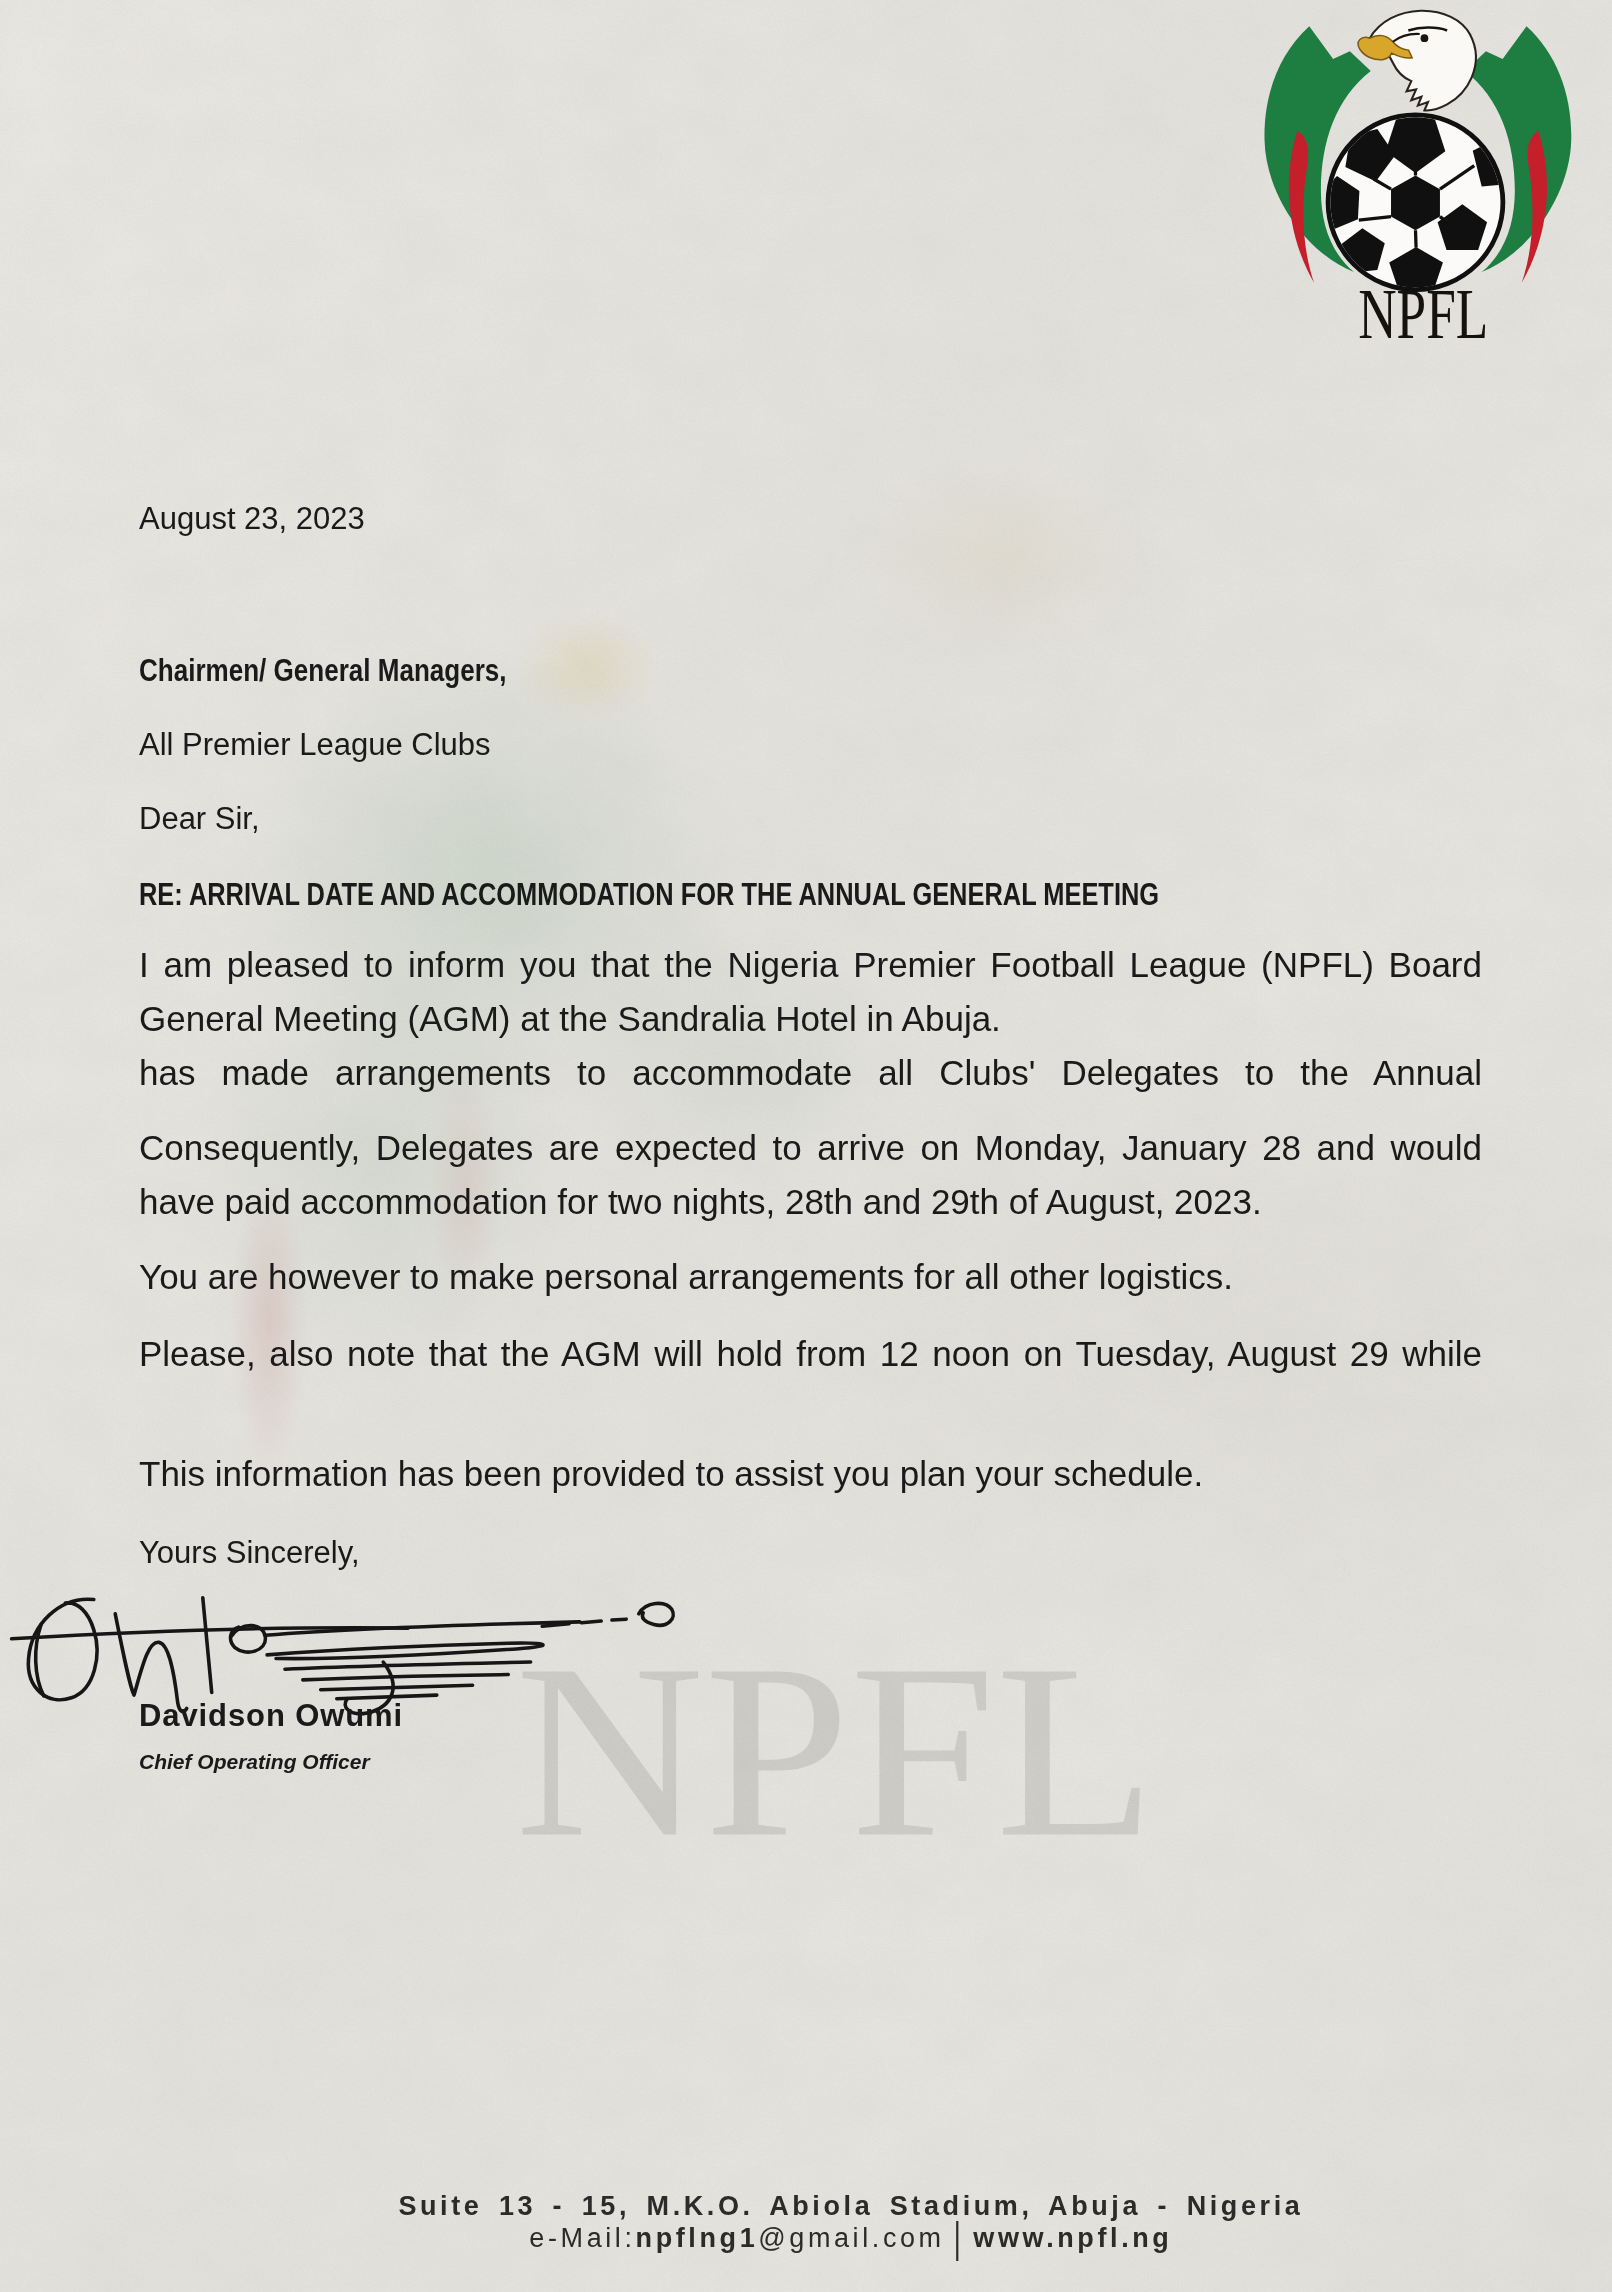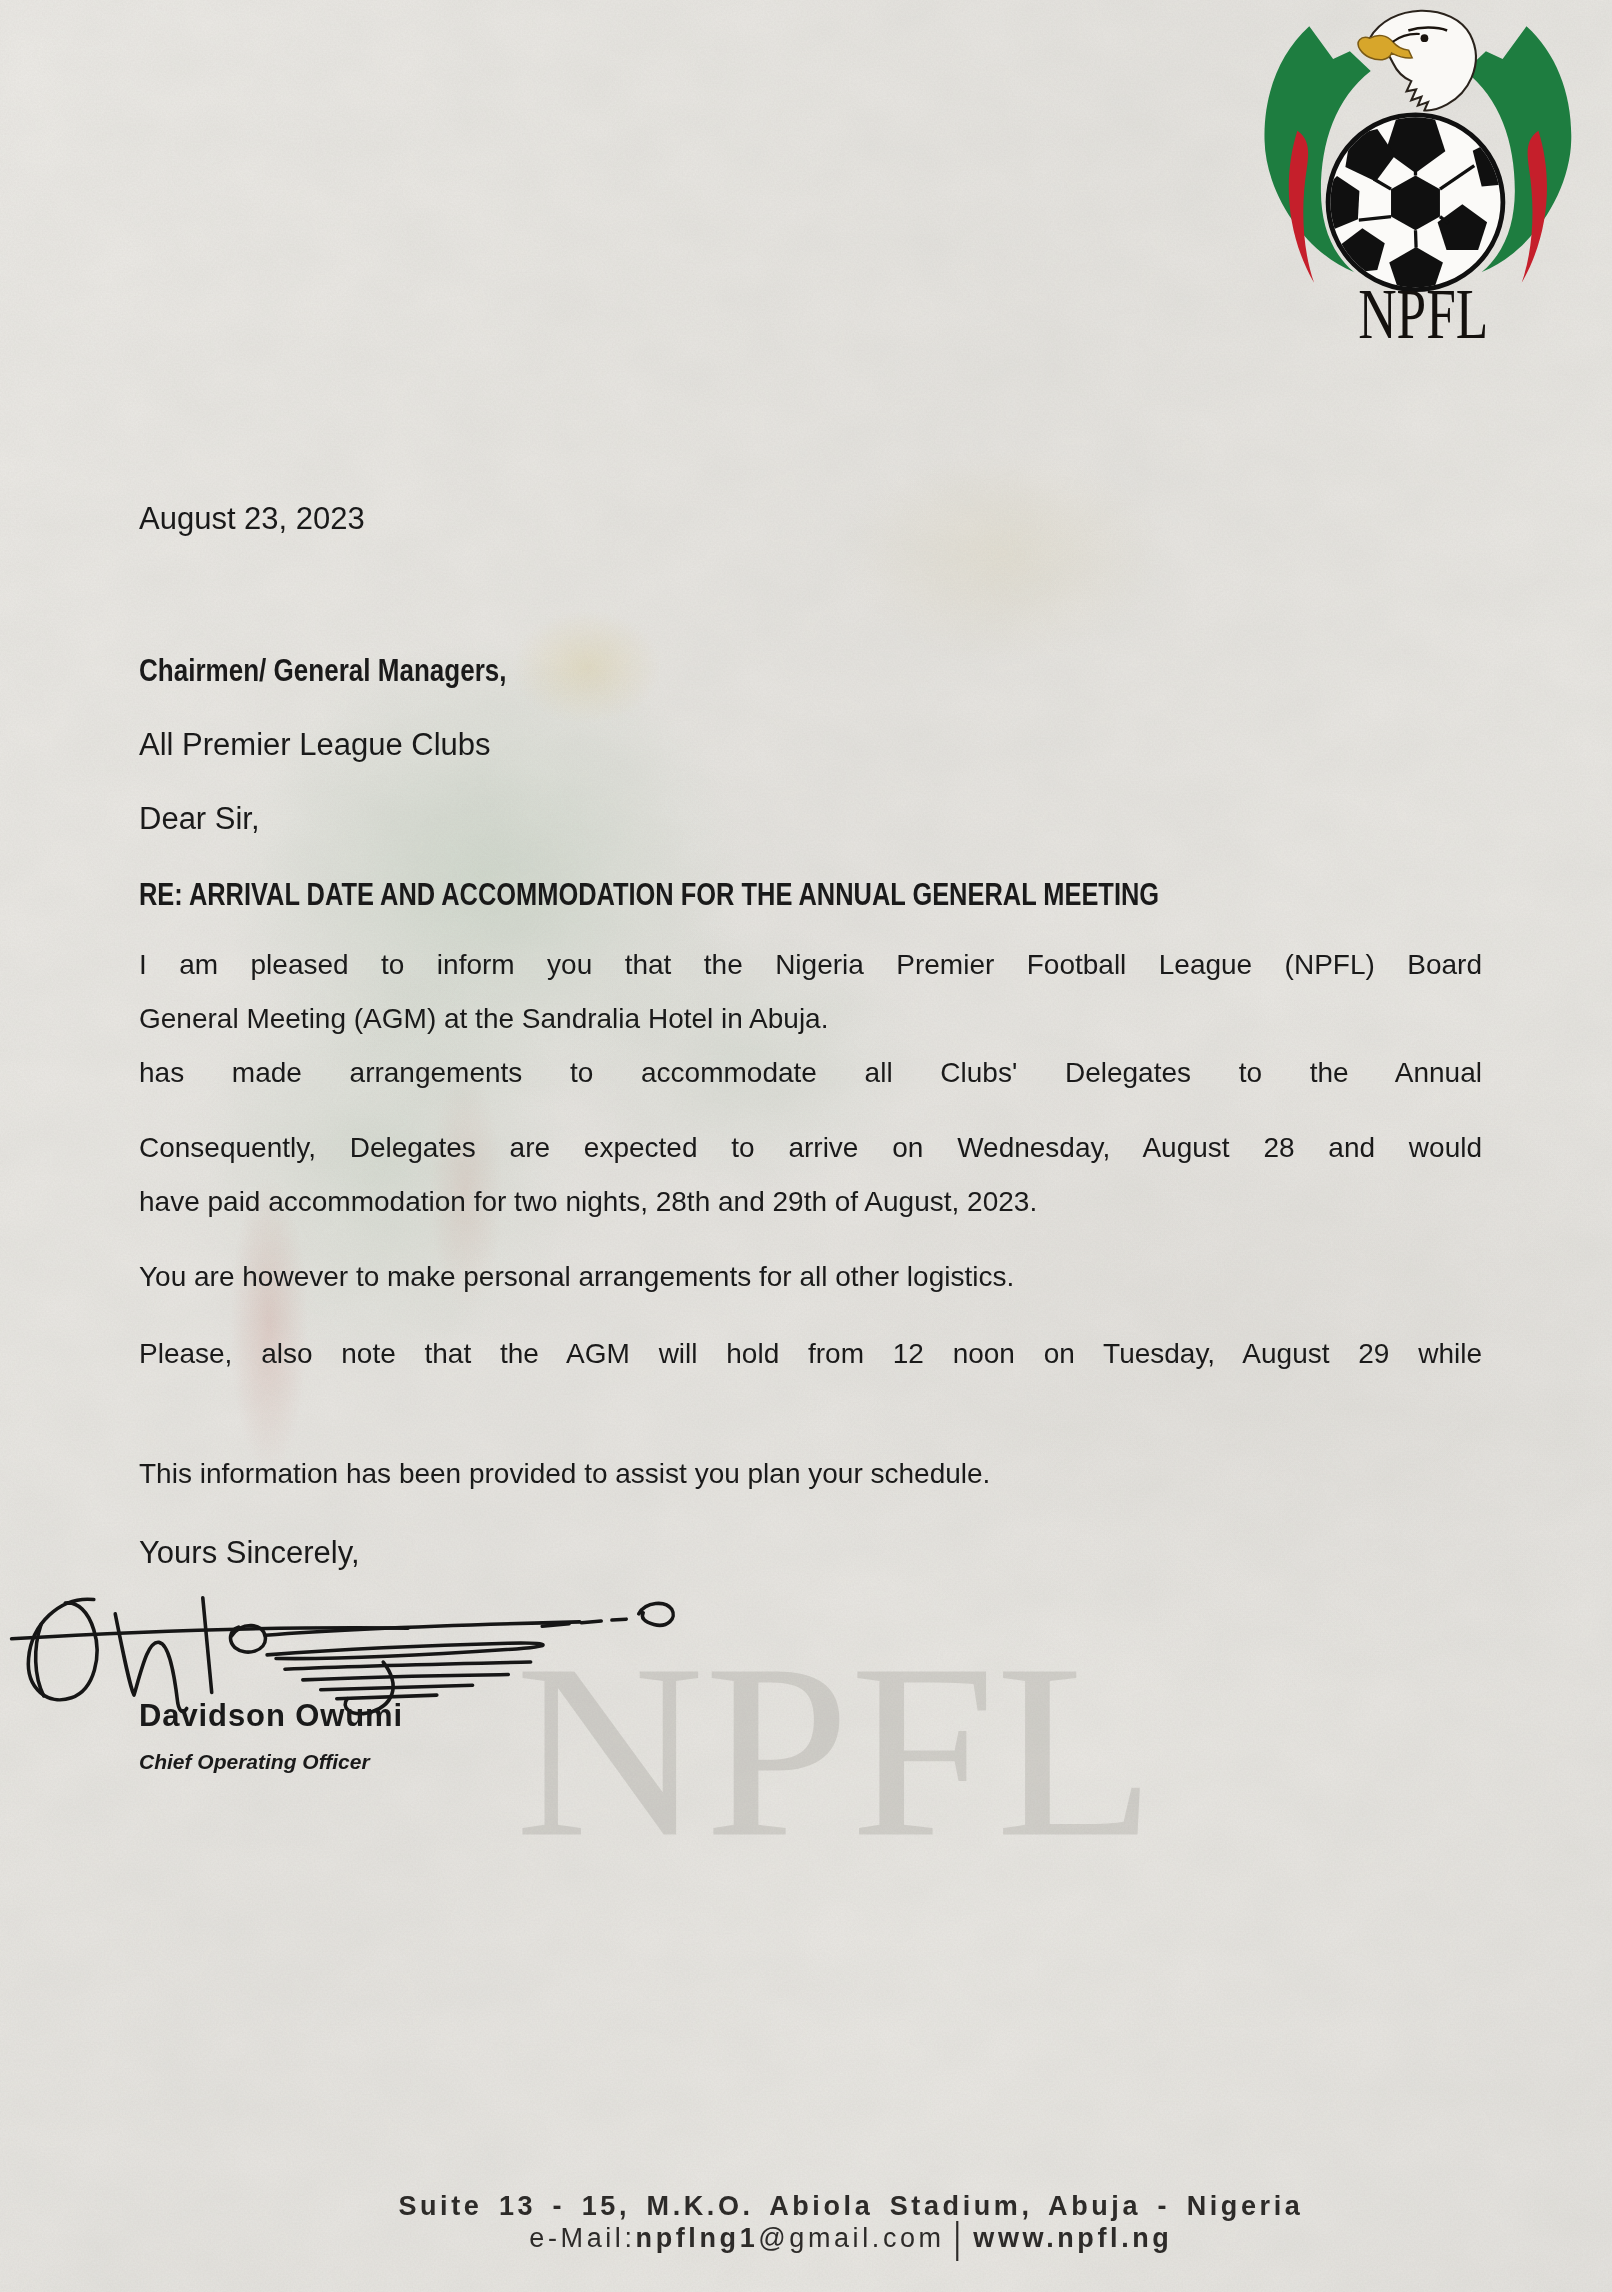--- a/index.html
+++ b/index.html
@@ -22,21 +22,21 @@
   }
   .grain{position:absolute;left:0;top:0;width:100%;height:100%;pointer-events:none;}
   
   .t{position:absolute;left:139px;width:1343px;font-size:31px;line-height:54px;white-space:nowrap;}
   .b{font-weight:bold;}
   .i{font-style:italic;}
   .cond{transform:scaleX(0.84);transform-origin:0 50%;display:inline-block;}
   .cond2{transform:scaleX(0.82);transform-origin:0 50%;display:inline-block;}
   
   .para{position:absolute;left:139px;width:1343px;}
-  .bl{font-size:28px;line-height:54px;height:54px;}
+  .bl{font-size:35px;line-height:54px;height:54px;}
   .j{text-align:justify;text-align-last:justify;}
   
   #logo-svg{position:absolute;left:1234px;top:0;width:377px;height:358px;}
   #wm-svg{position:absolute;left:506px;top:1641px;width:663px;height:233px;}
   #sig-svg{position:absolute;left:7.2px;top:1587px;width:681px;height:134px;}
   #signer-name{top:1689px;font-size:31px;letter-spacing:0.9px;}
   #signer-title{top:1735px;font-size:21px;}
   
   #footer{position:absolute;left:22.4px;top:2193px;width:1657px;text-align:center;color:#2d2b29;}
   .f1{font-size:27px;line-height:27px;font-weight:bold;letter-spacing:3.6px;word-spacing:5.4px;}
@@ -126,21 +126,21 @@
     <span class="b cond2">RE: ARRIVAL DATE AND ACCOMMODATION FOR THE ANNUAL GENERAL MEETING</span>
   </div>
 
   <div class="para" style="top:938px">
     <div class="bl j">I am pleased to inform you that the Nigeria Premier Football League (NPFL) Board</div>
     <div class="bl">General Meeting (AGM) at the Sandralia Hotel in Abuja.</div>
     <div class="bl j">has made arrangements to accommodate all Clubs' Delegates to the Annual</div>
   </div>
 
   <div class="para" style="top:1121px">
-    <div class="bl j">Consequently, Delegates are expected to arrive on Wednesday, August 28 and would</div>
+    <div class="bl j">Consequently, Delegates are expected to arrive on Monday, January 28 and would</div>
     <div class="bl">have paid accommodation for two nights, 28th and 29th of August, 2023.</div>
   </div>
 
   <div class="para" style="top:1250px">
     <div class="bl">You are however to make personal arrangements for all other logistics.</div>
   </div>
 
   <div class="para" style="top:1327px">
     <div class="bl j">Please, also note that the AGM will hold from 12 noon on Tuesday, August 29 while</div>
   </div>

